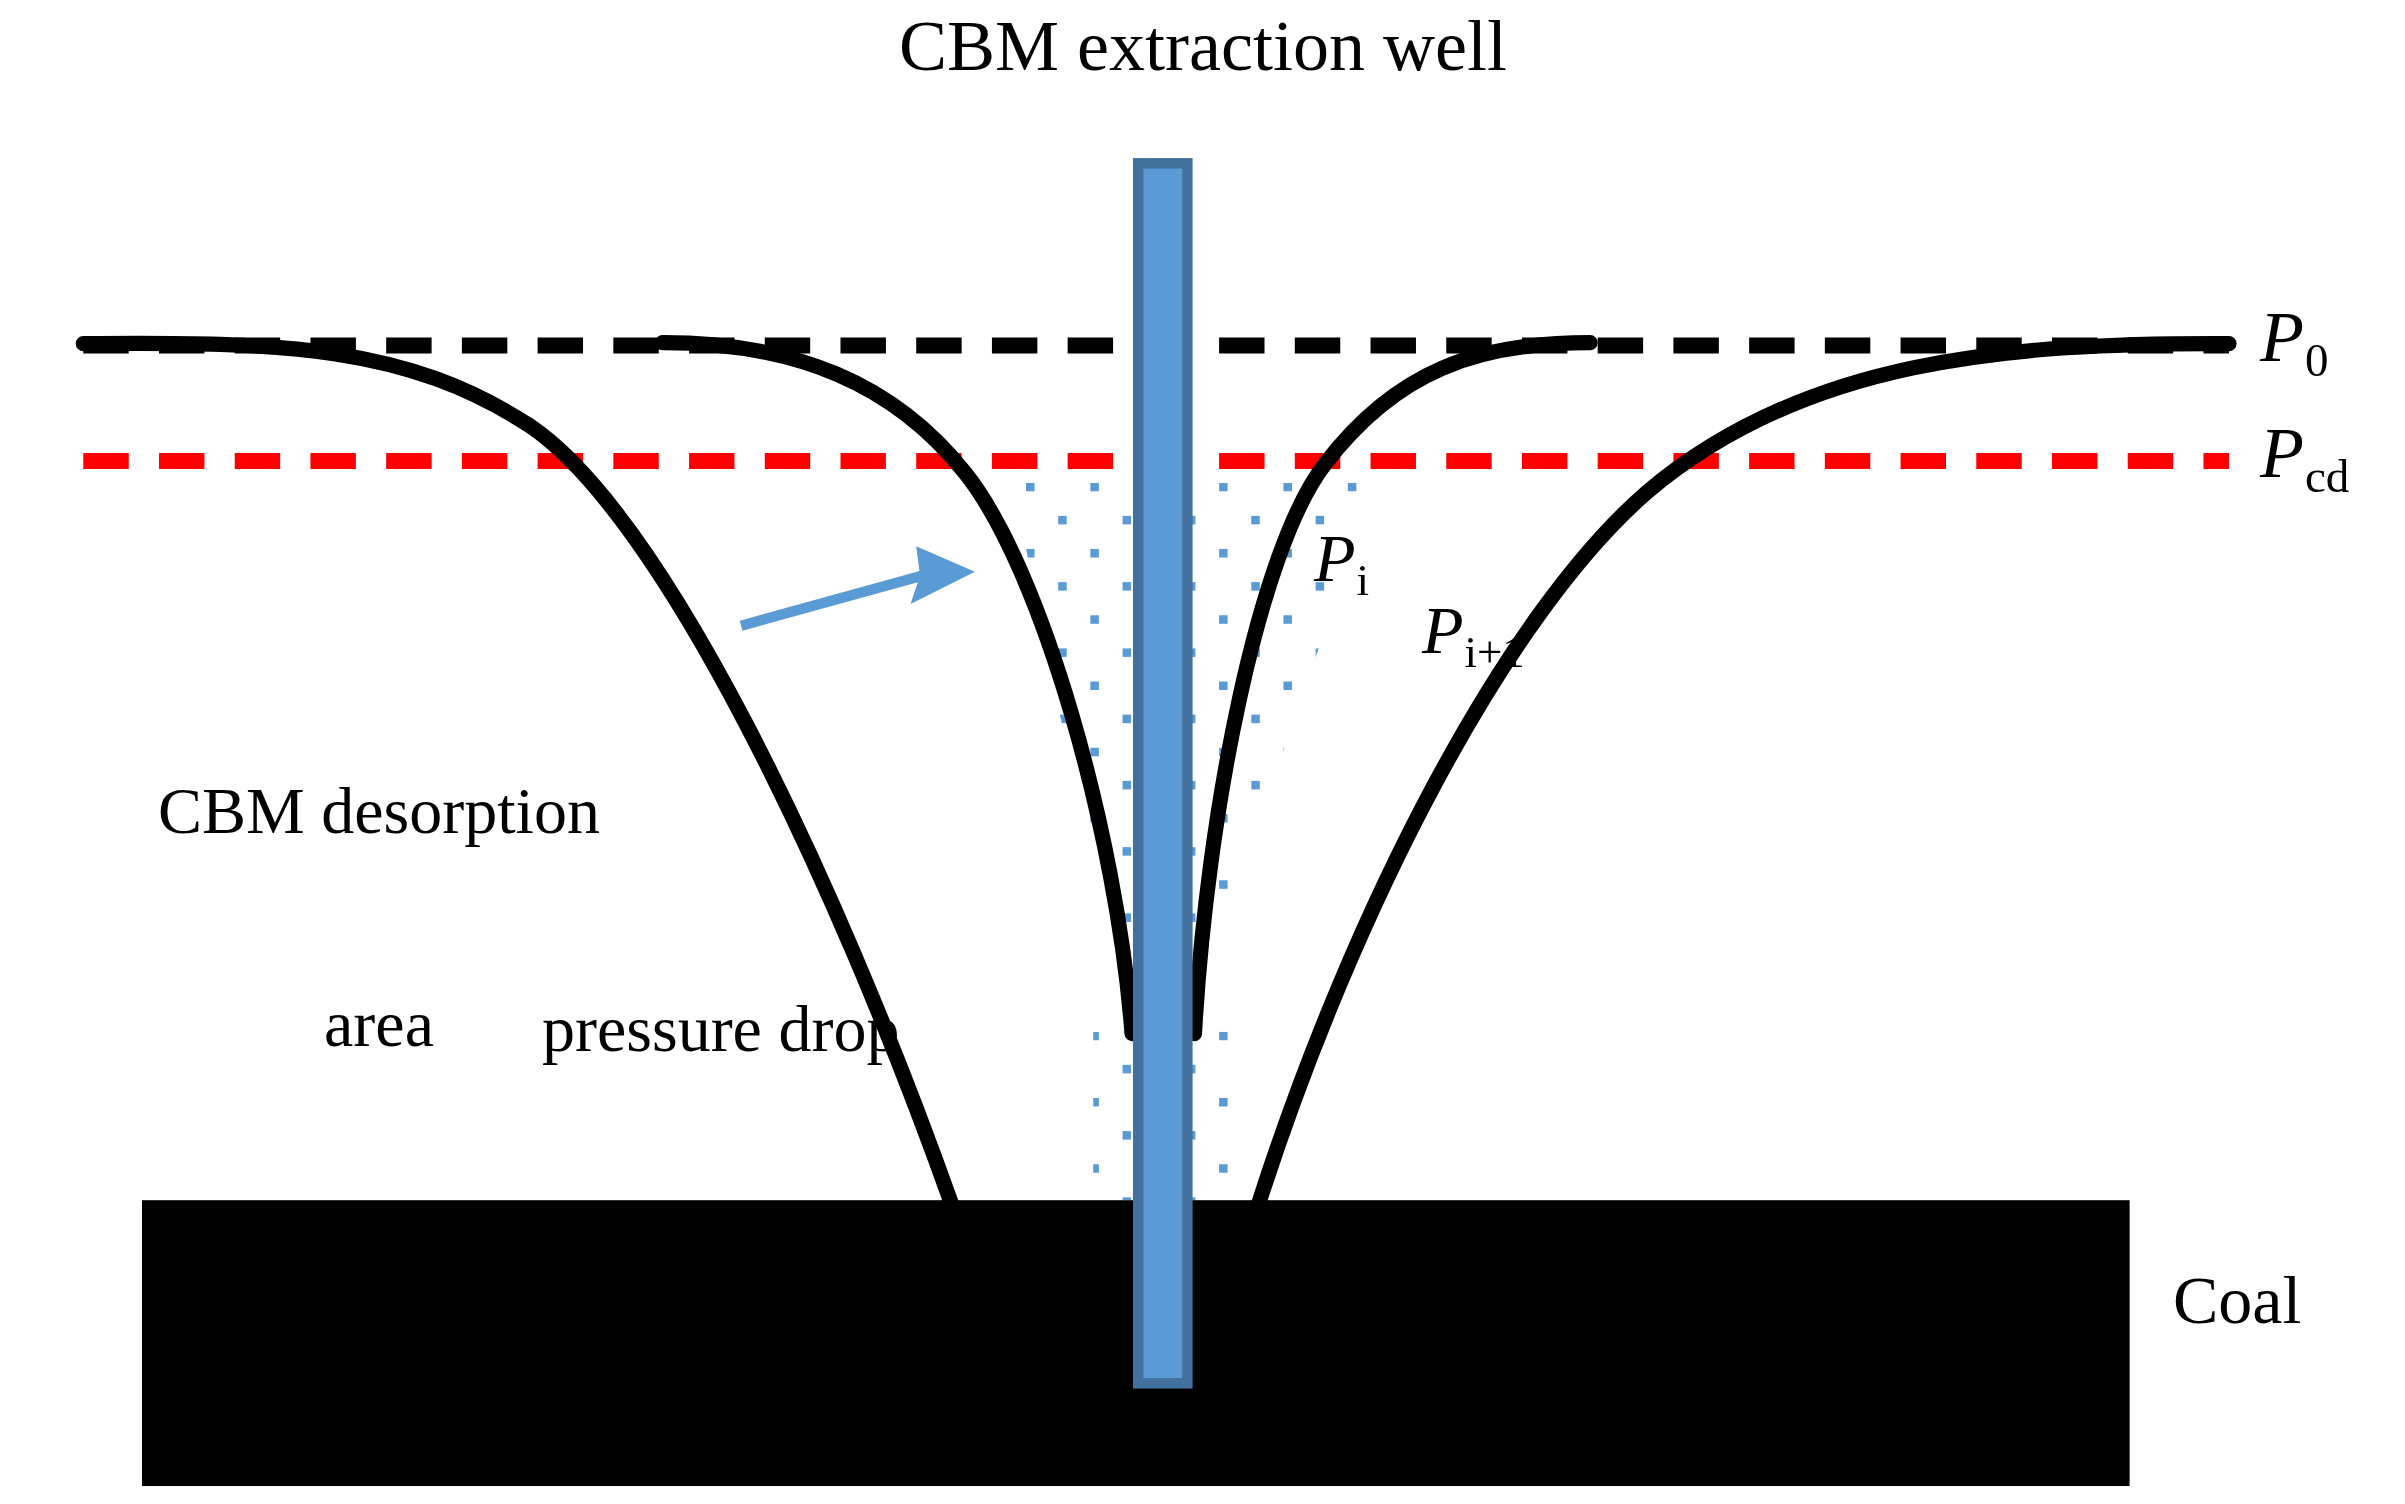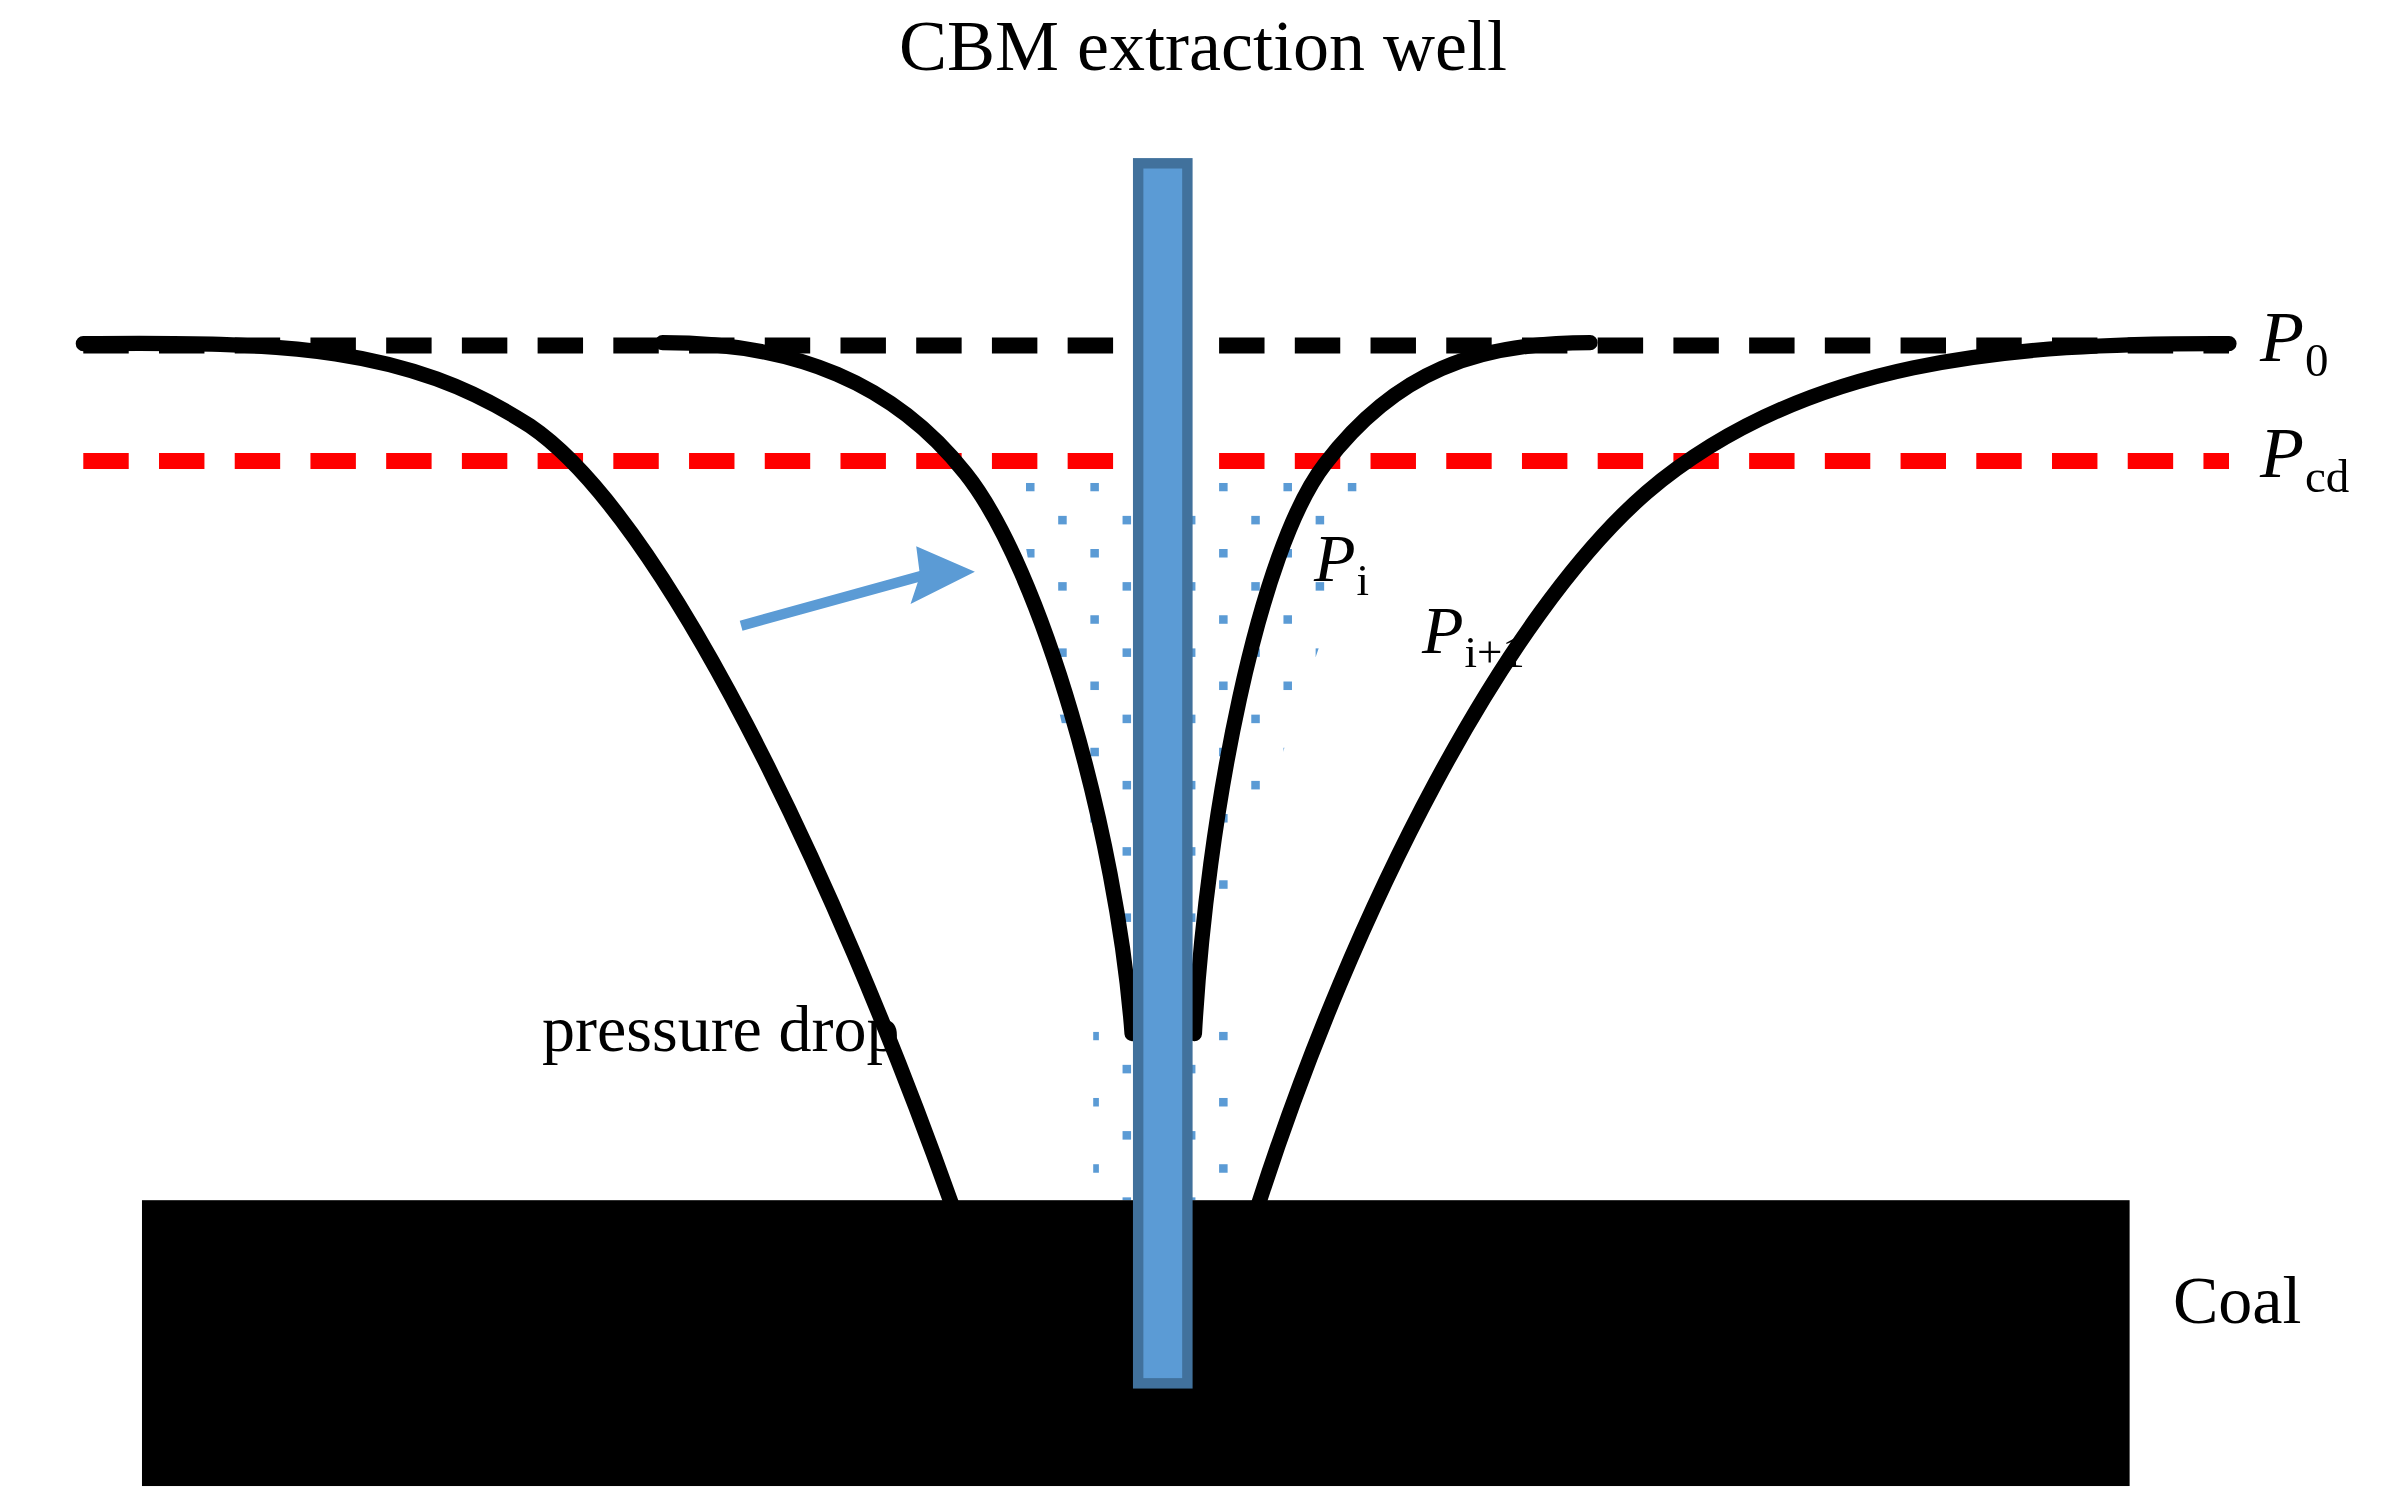--- a/index.html
+++ b/index.html
@@ -440,20 +440,22 @@
 
     <g>
       <line x1="783" y1="661" x2="975" y2="608" stroke="#5b9bd5" stroke-width="11"></line>
       <polygon points="968,577 1030,604 962,638 972,608" fill="#5b9bd5"></polygon>
     </g>
   </svg>
 
   <div class="lbl title">CBM extraction well</div>
 
   <div class="lbl annot" style="left:57px; top:632px; width:644px;">
+    <div>CBM desorption</div>
+    <div>area</div>
   </div>
 
   <div class="lbl annot annot-left" style="left:542px; top:850px; width:530px;">
     <div>pressure drop</div>
   </div>
 
   <div class="lbl plabel" style="left:2260px; top:299px;">
     <span class="pmain">P</span><span class="psub">0</span>
   </div>
 

